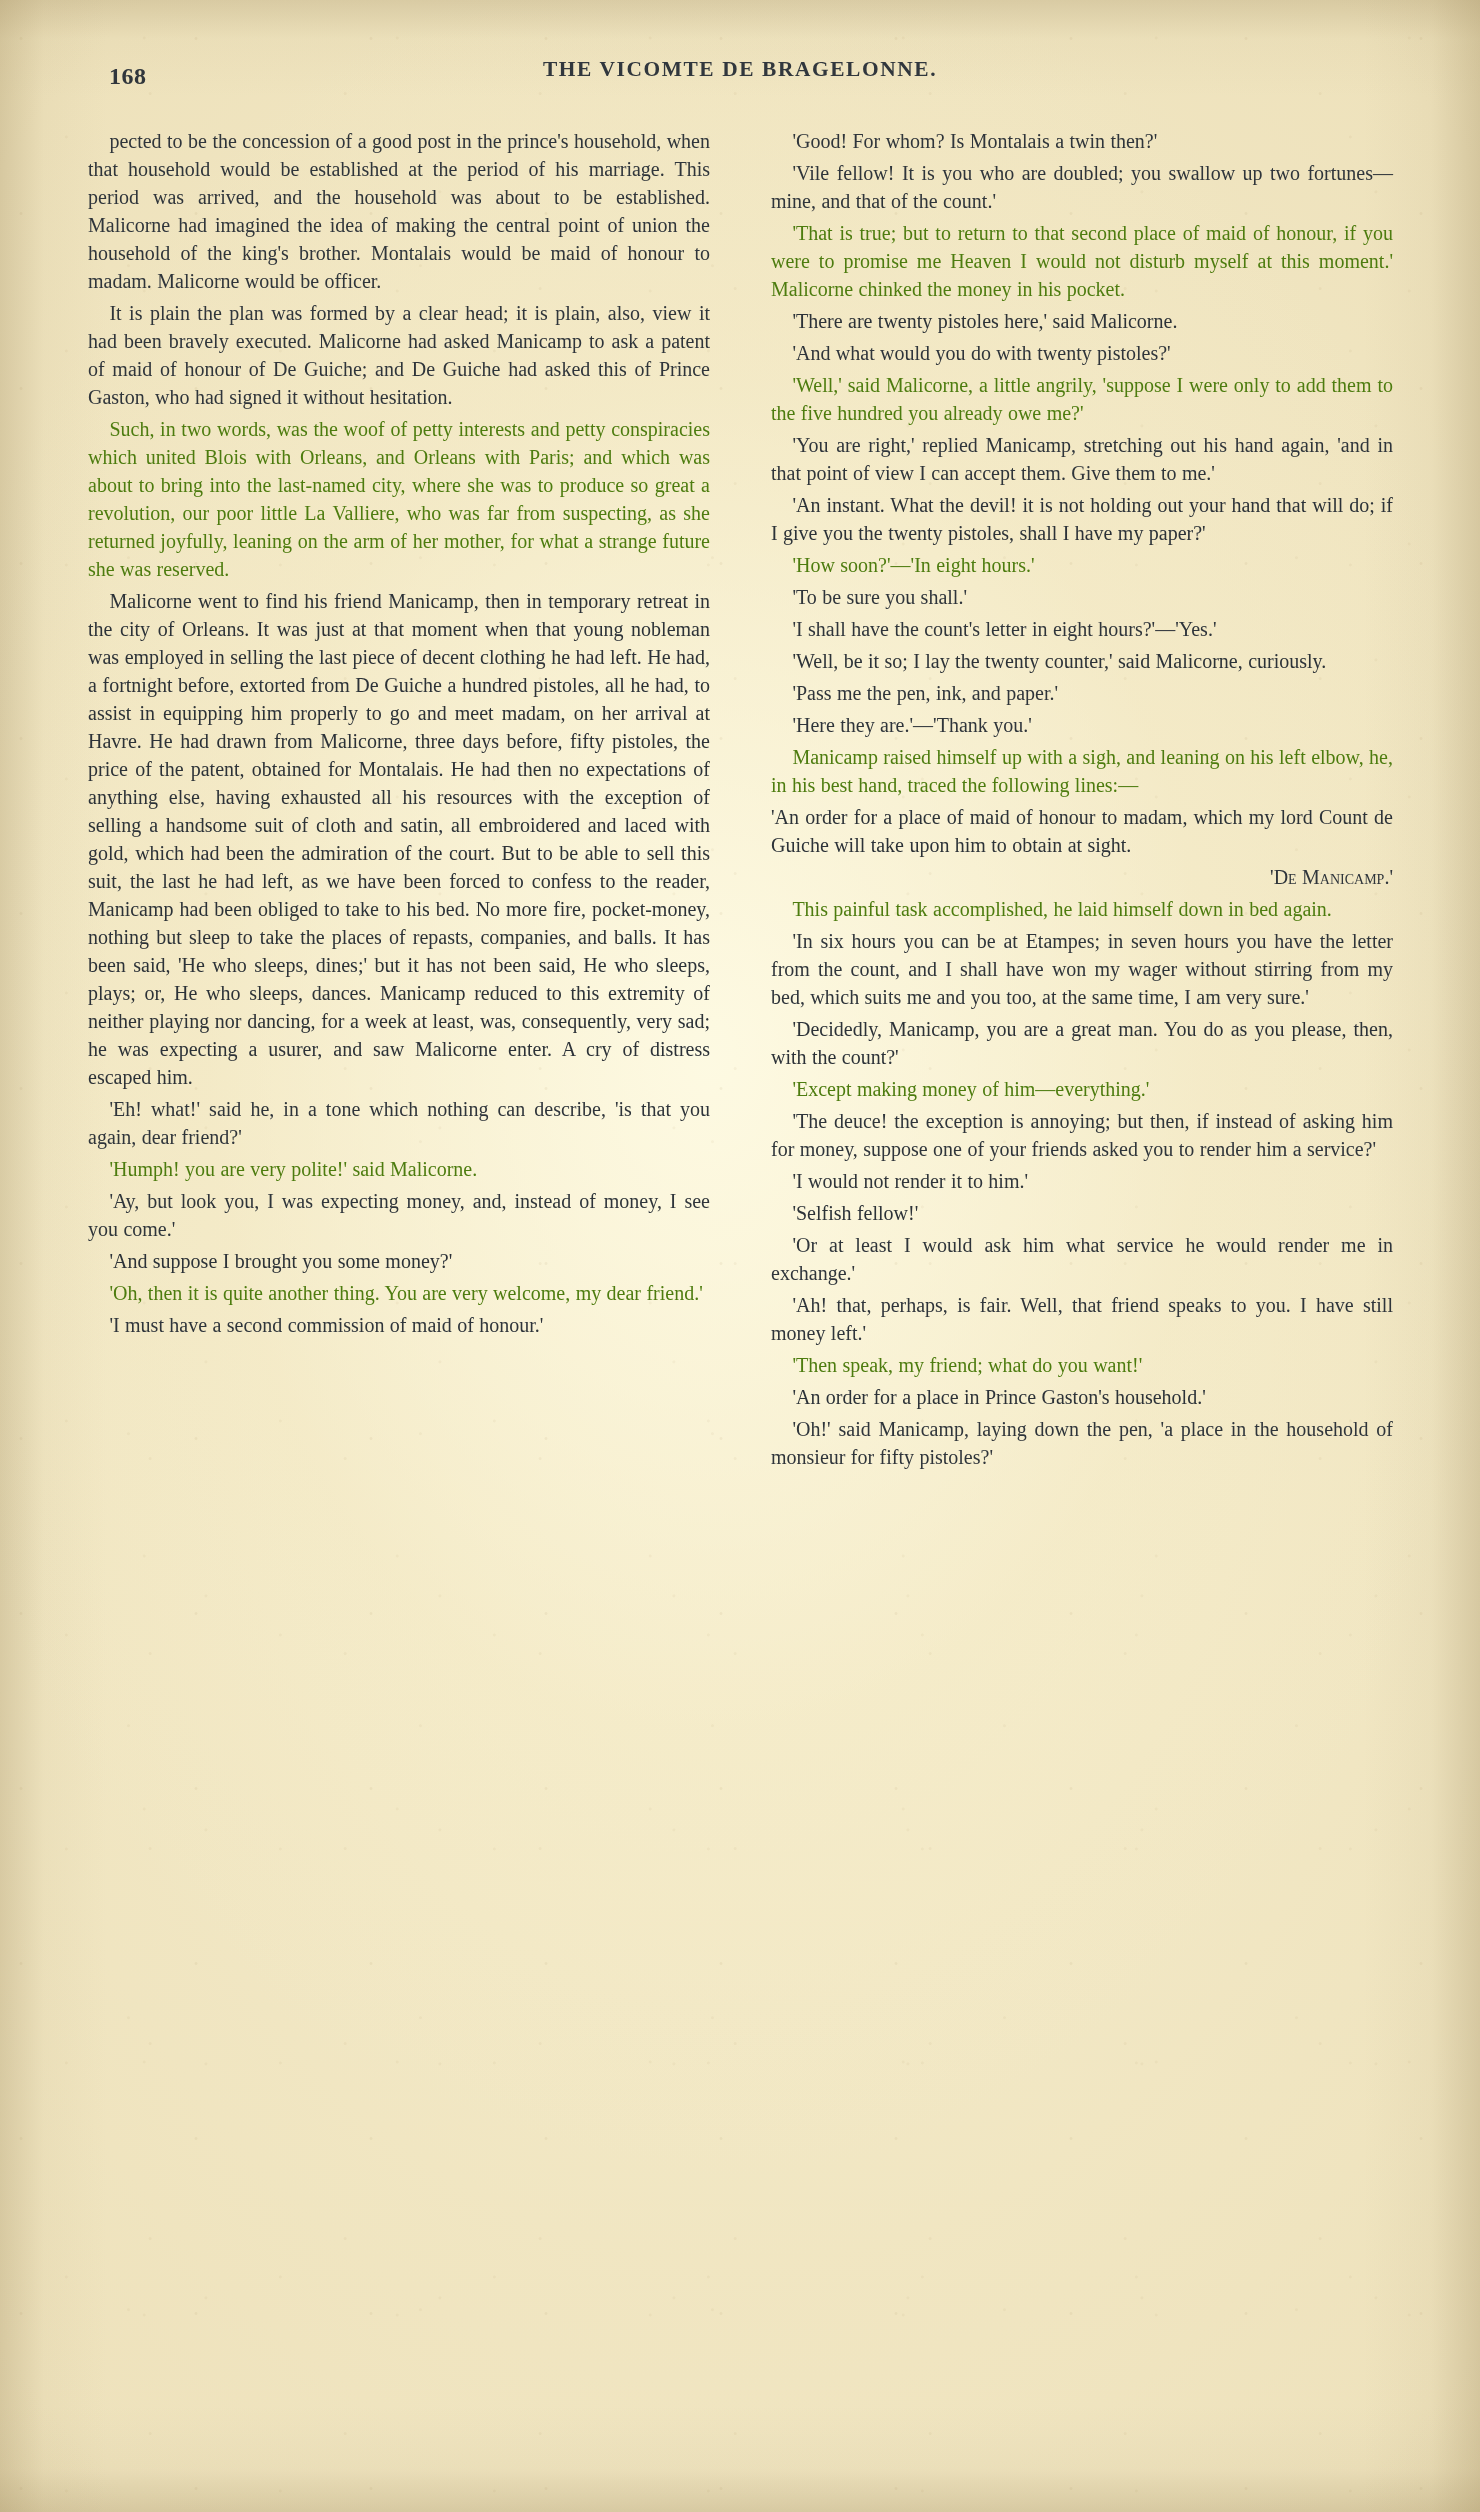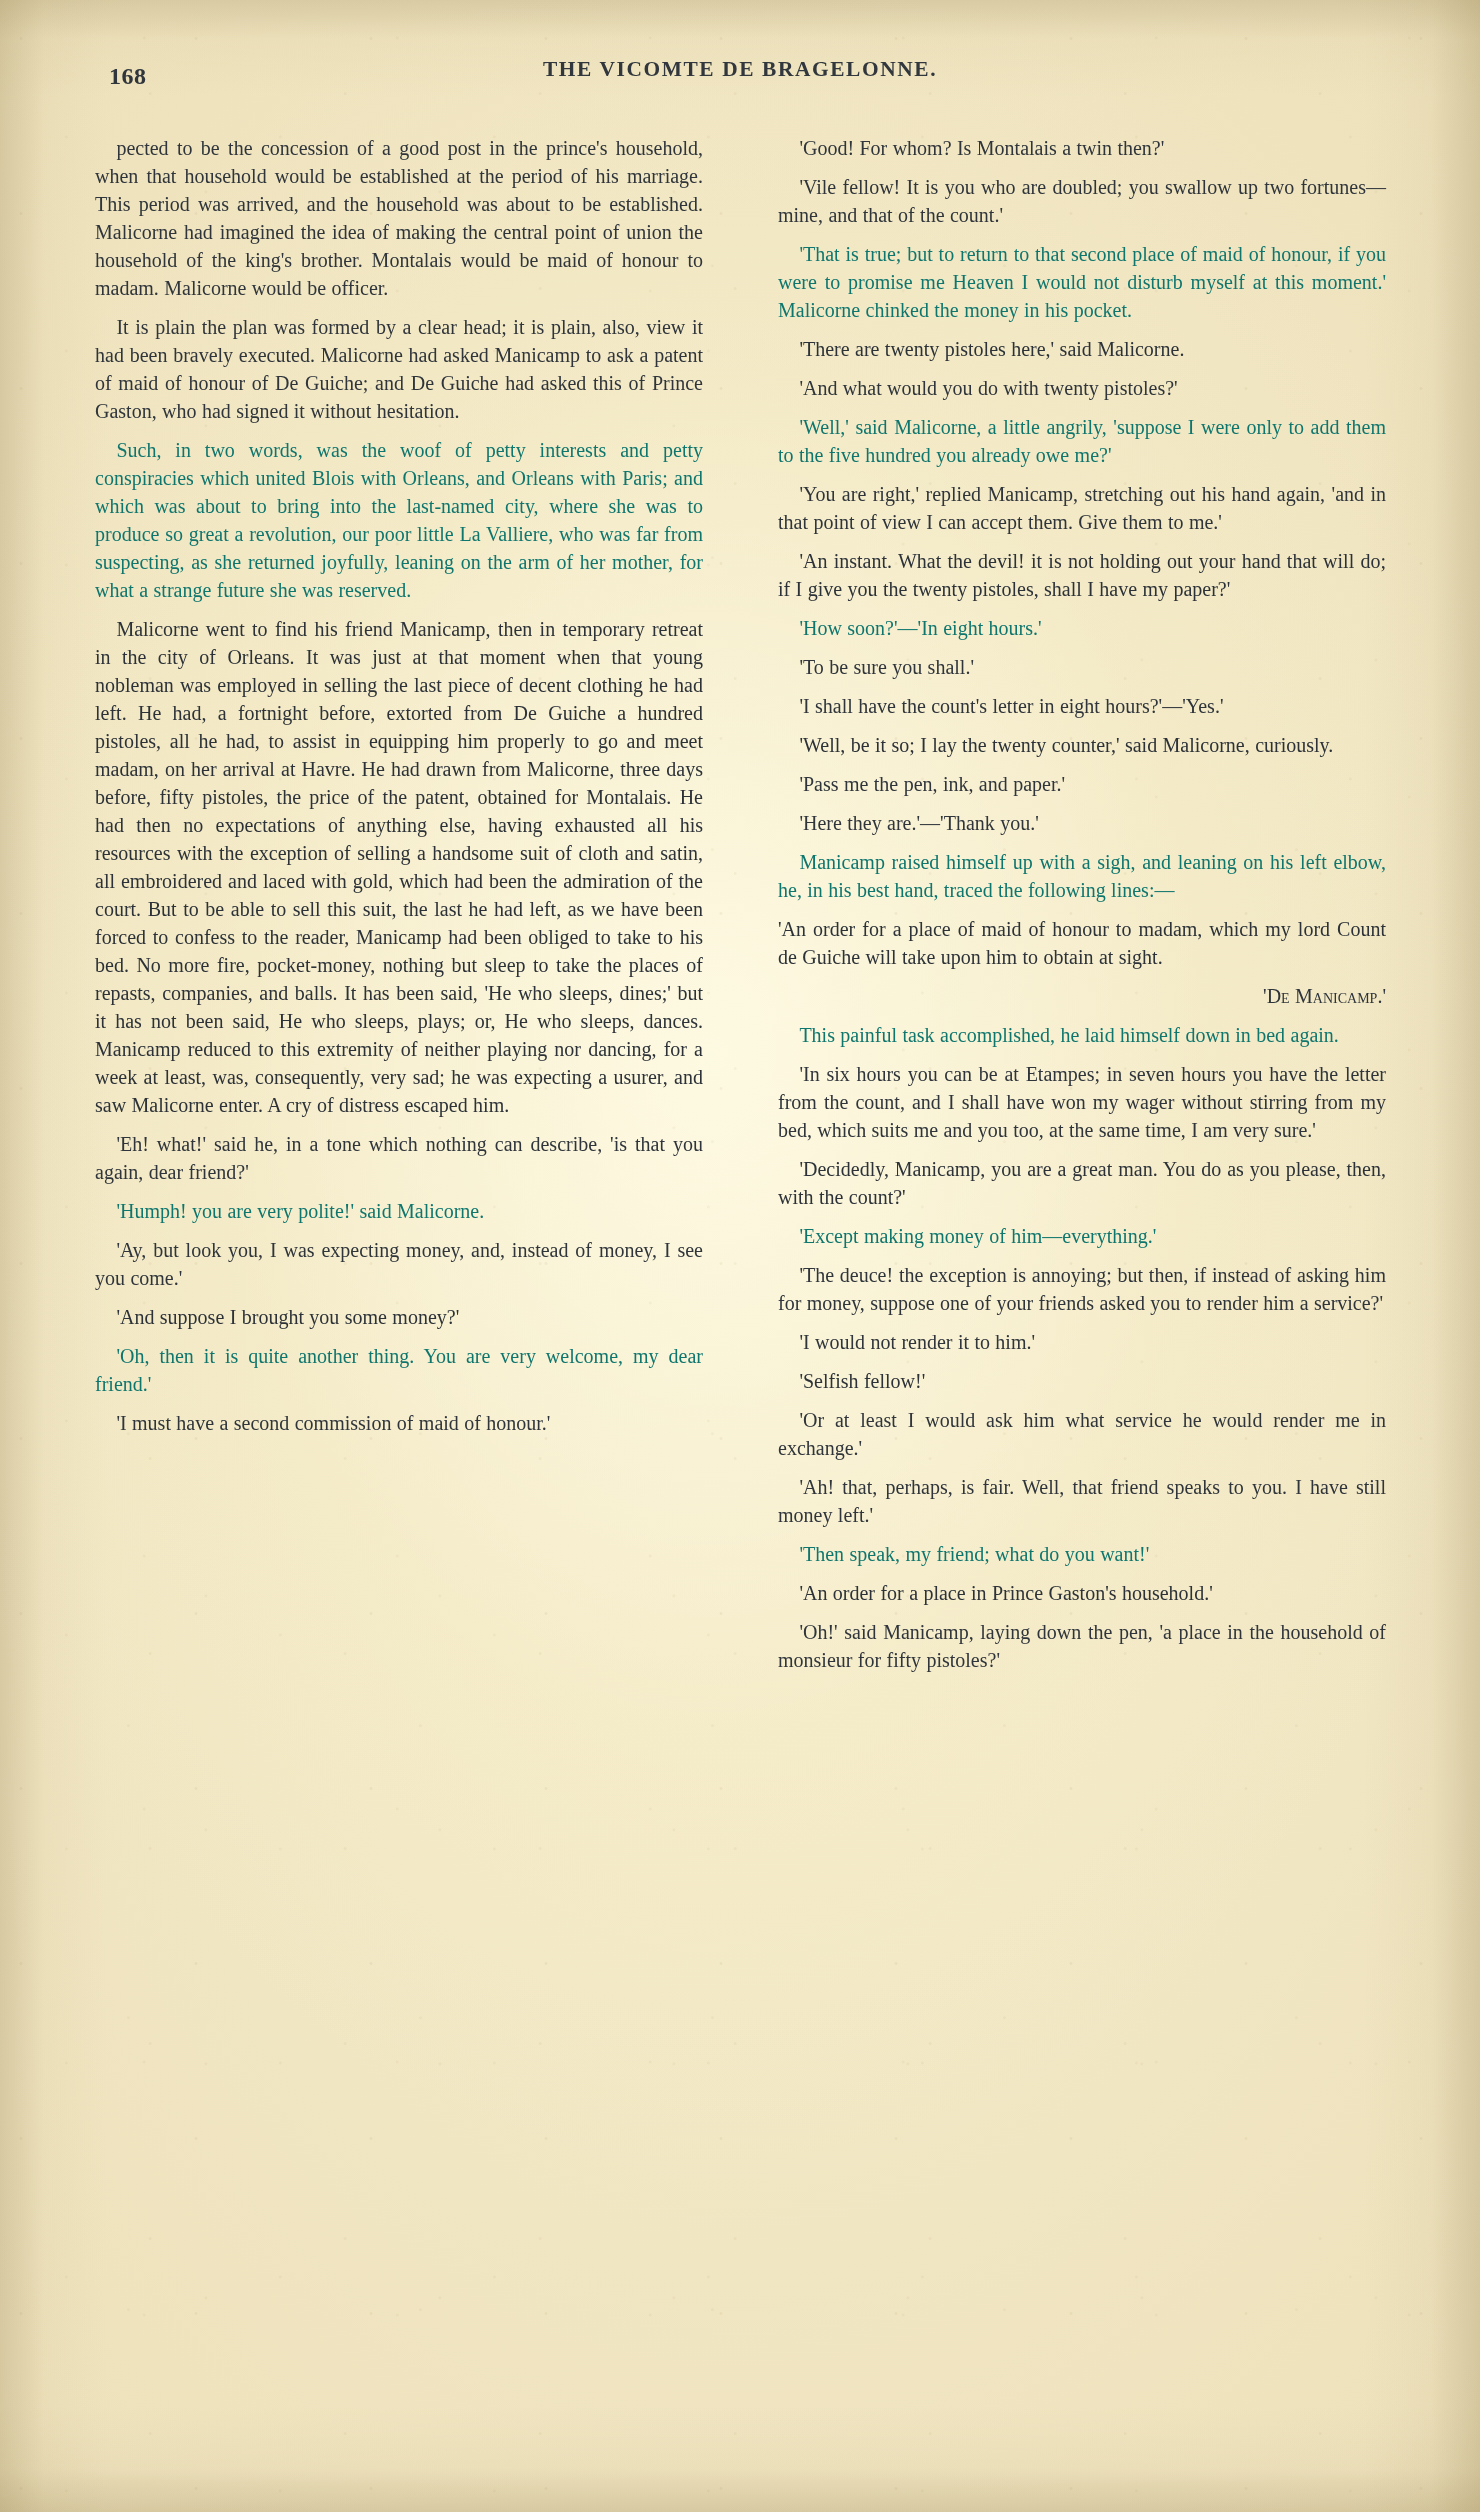--- a/index.html
+++ b/index.html
@@ -91,40 +91,40 @@
     top: 123px;
     left: 84px;
     width: 1313px;
     display: flex;
     gap: 53px;
   }
   .col {
     width: 630px;
   }
   .col p {
-    margin: 11px;
+    margin: 4px;
     font-family: "Liberation Serif", serif;
     font-size: 20px;
     line-height: 28px;
     text-align: justify;
     text-justify: inter-word;
     color: #2f353b;
     text-indent: 21.4px;
     hyphens: manual;
     word-spacing: 0.4px;
   }
   .col p.noindent { text-indent: 0; }
   .col p.sign {
     text-align: right;
     text-indent: 0;
     font-variant: small-caps;
   }
 
   
-  .col p:nth-child(3n) { color: #0f766e; }
+  .col p:nth-child(3n) { color: #4d7c0f; }
   .col p:nth-child(4n) { color: #2c3238; }
 </style>
 </head>
 <body>
 
 <div class="page"></div>
 <div class="paper-grain"></div>
 
 <div class="content">
 

